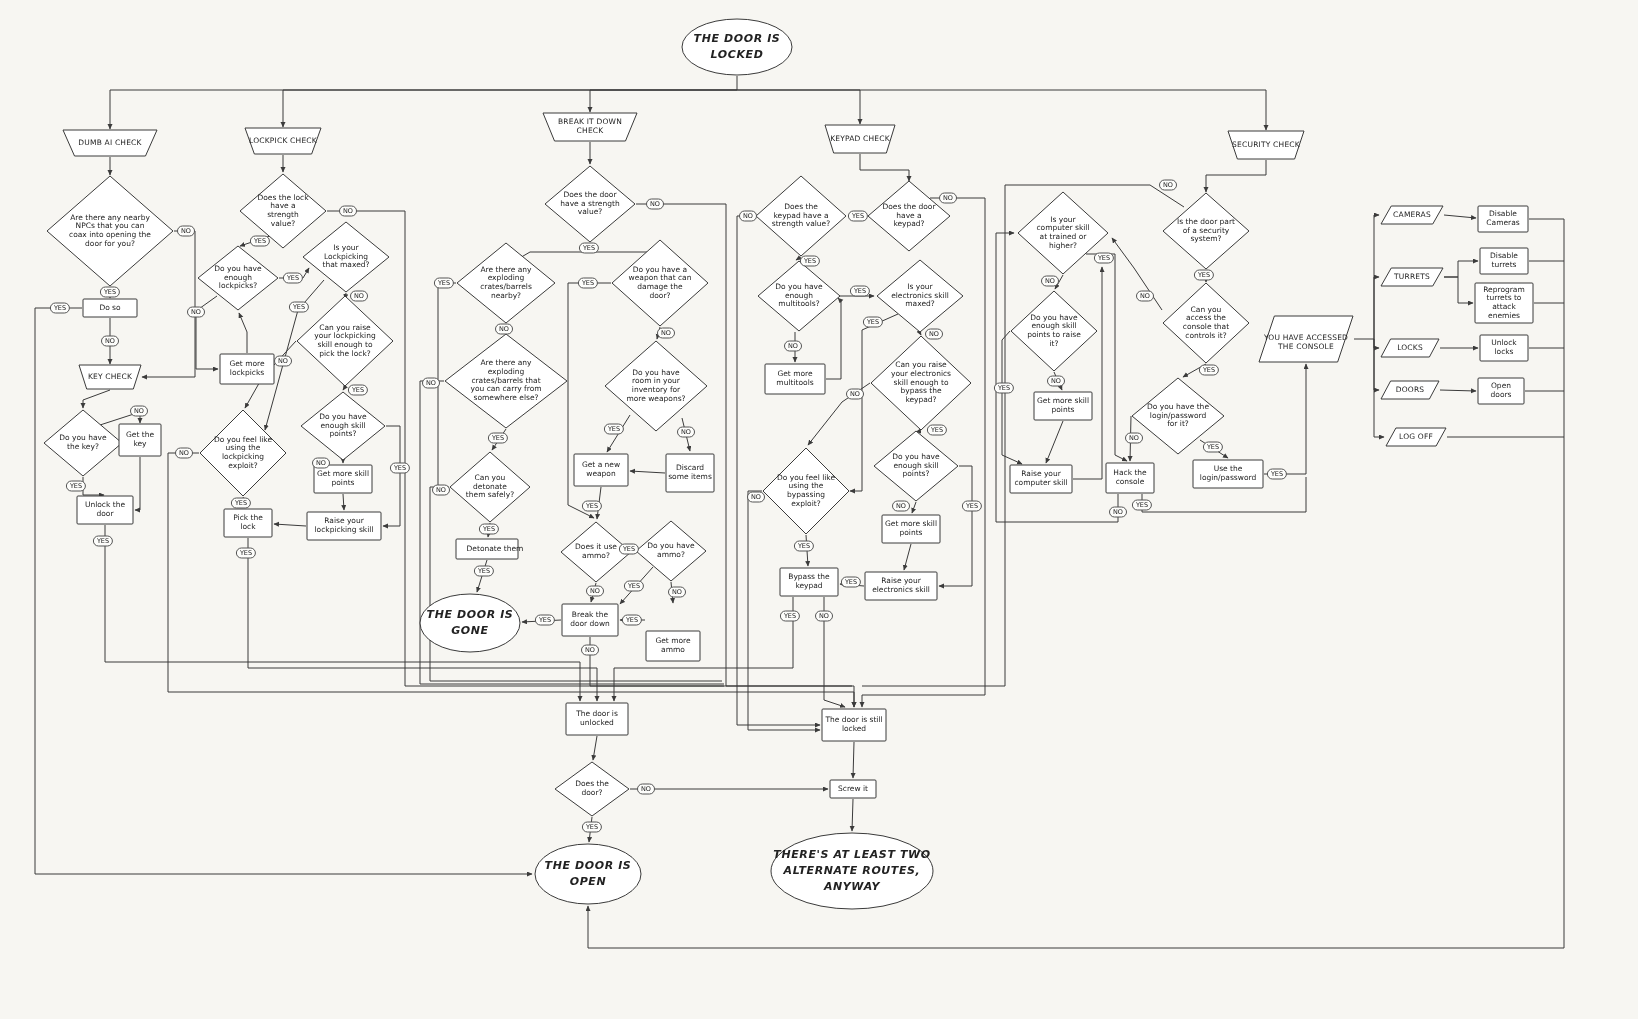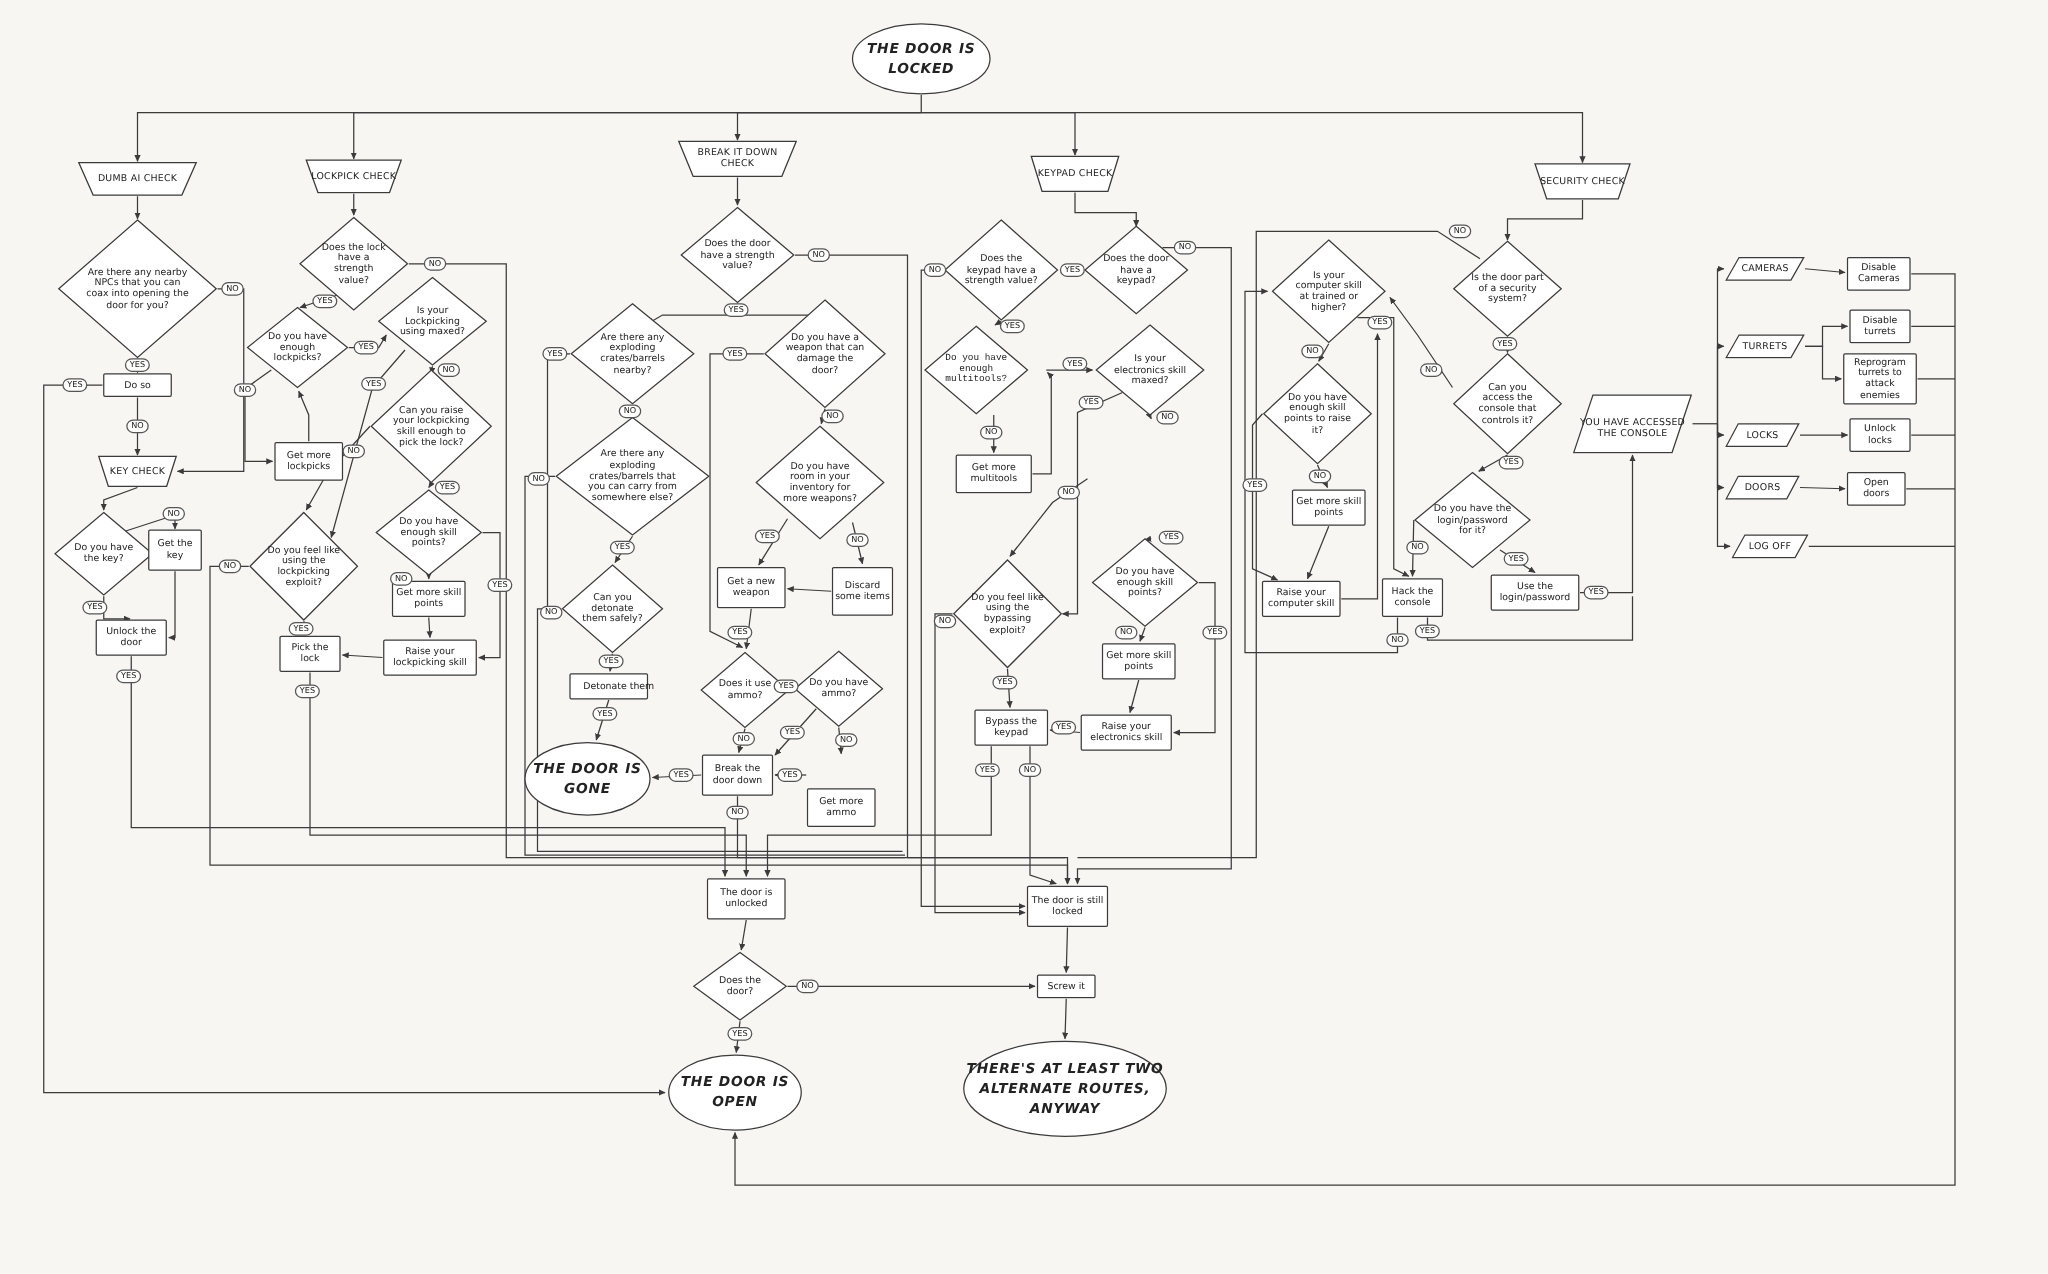--- a/index.html
+++ b/index.html
@@ -296,21 +296,21 @@
     <div class="node diamond" style="left: 197px; top: 245px; width: 82px; height: 66px;">
       <svg width="82" height="66" style="fill:#ffffff;stroke:#3b3b3b;stroke-width:1">
         <polygon points="41,1 81,33 41,65 1,33"></polygon>
       </svg>
       <div class="txt">Do you have enough lockpicks?</div>
     </div>
     <div class="node diamond" style="left: 302px; top: 221px; width: 88px; height: 72px;">
       <svg width="88" height="72" style="fill:#ffffff;stroke:#3b3b3b;stroke-width:1">
         <polygon points="44,1 87,36 44,71 1,36"></polygon>
       </svg>
-      <div class="txt">Is your Lockpicking using maxed?</div>
+      <div class="txt">Is your Lockpicking that maxed?</div>
     </div>
     <div class="node diamond" style="left: 296px; top: 295px; width: 98px; height: 92px;">
       <svg width="98" height="92" style="fill:#ffffff;stroke:#3b3b3b;stroke-width:1">
         <polygon points="49,1 97,46 49,91 1,46"></polygon>
       </svg>
       <div class="txt">Can you raise your lockpicking skill enough to pick the lock?</div>
     </div>
     <div class="node rect" style="left: 219px; top: 353px; width: 56px; height: 32px;">
       <svg width="56" height="32" style="fill:#ffffff;stroke:#3b3b3b;stroke-width:1">
         <rect x="1" y="1" width="54" height="30" rx="1"></rect>
@@ -436,38 +436,44 @@
         <polygon points="46,1 91,41 46,81 1,41"></polygon>
       </svg>
       <div class="txt">Does the keypad have a strength value?</div>
     </div>
     <div class="node diamond" style="left: 867px; top: 180px; width: 84px; height: 72px;">
       <svg width="84" height="72" style="fill:#ffffff;stroke:#3b3b3b;stroke-width:1">
         <polygon points="42,1 83,36 42,71 1,36"></polygon>
       </svg>
       <div class="txt">Does the door have a keypad?</div>
     </div>
-    <div class="node diamond" style="left: 739px; top: 260px; width: 84px; height: 72px; font-family: Liberation Mono, monospace;">
+    <div class="node diamond" style="left: 757px; top: 260px; width: 84px; height: 72px;">
       <svg width="84" height="72" style="fill:#ffffff;stroke:#3b3b3b;stroke-width:1">
         <polygon points="42,1 83,36 42,71 1,36"></polygon>
       </svg>
       <div class="txt">Do you have enough multitools?</div>
     </div>
     <div class="node rect" style="left: 764px; top: 363px; width: 62px; height: 32px;">
       <svg width="62" height="32" style="fill:#ffffff;stroke:#3b3b3b;stroke-width:1">
         <rect x="1" y="1" width="60" height="30" rx="1"></rect>
       </svg>
       <div class="txt">Get more multitools</div>
     </div>
     <div class="node diamond" style="left: 876px; top: 259px; width: 88px; height: 74px;">
       <svg width="88" height="74" style="fill:#ffffff;stroke:#3b3b3b;stroke-width:1">
         <polygon points="44,1 87,37 44,73 1,37"></polygon>
       </svg>
       <div class="txt">Is your electronics skill maxed?</div>
     </div>
+    <div class="node diamond" style="left: 870px; top: 335px; width: 102px; height: 96px;">
+      <svg width="102" height="96" style="fill:#ffffff;stroke:#3b3b3b;stroke-width:1">
+        <polygon points="51,1 101,48 51,95 1,48"></polygon>
+      </svg>
+      <div class="txt">Can you raise your electronics skill enough to bypass the keypad?</div>
+    </div>
     <div class="node diamond" style="left: 873px; top: 430px; width: 86px; height: 72px;">
       <svg width="86" height="72" style="fill:#ffffff;stroke:#3b3b3b;stroke-width:1">
         <polygon points="43,1 85,36 43,71 1,36"></polygon>
       </svg>
       <div class="txt">Do you have enough skill points?</div>
     </div>
     <div class="node rect" style="left: 881px; top: 514px; width: 60px; height: 30px;">
       <svg width="60" height="30" style="fill:#ffffff;stroke:#3b3b3b;stroke-width:1">
         <rect x="1" y="1" width="58" height="28" rx="1"></rect>
       </svg>

